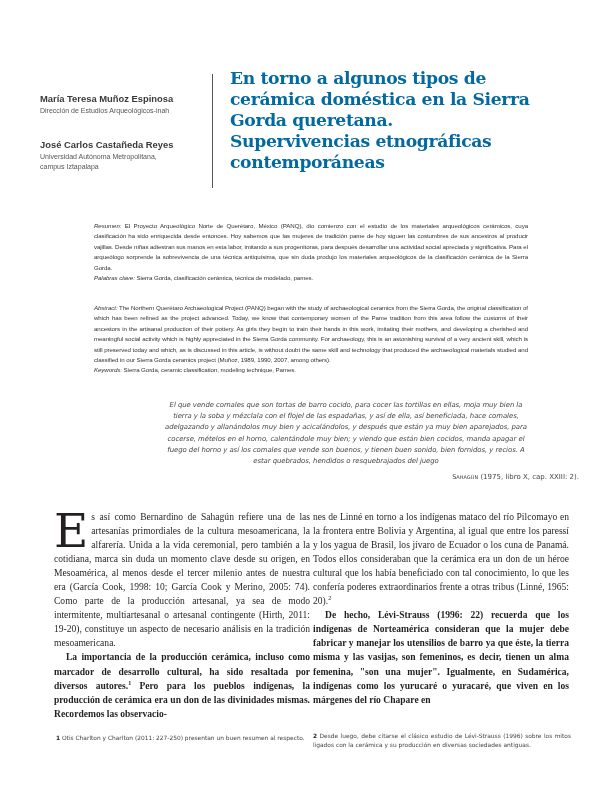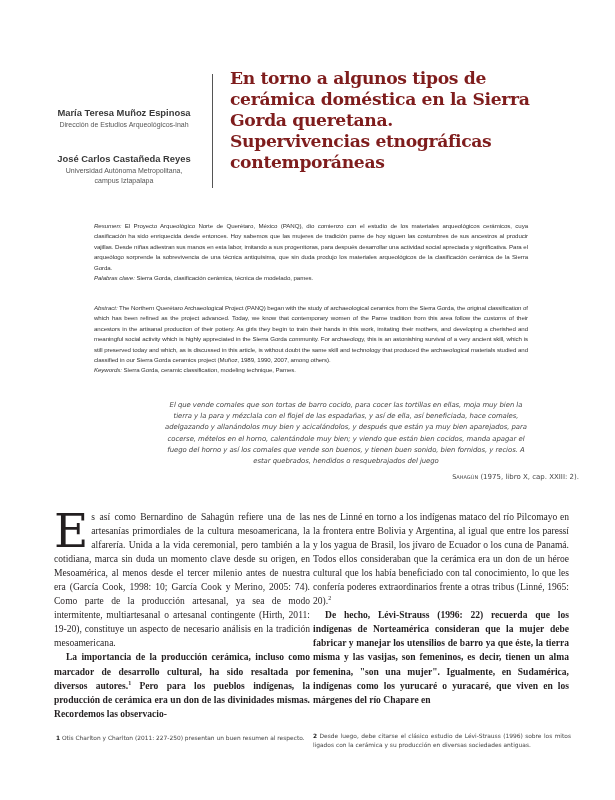--- a/index.html
+++ b/index.html
@@ -1,25 +1,25 @@
 <!DOCTYPE html>
 <html><head>
 <meta charset="utf-8">
 <style>
   * { box-sizing: border-box; margin: 0; padding: 0; }
   html, body { width: 615px; height: 800px; background: #ffffff; overflow: hidden; }
   body { position: relative; color: #231f20; }
 
   
-  .authors { position: absolute; left: 40px; top: 106px; width: 168px; text-align: center; }
+  .authors { position: absolute; left: 40px; top: 92px; width: 168px; text-align: left; }
   .author { margin-bottom: 10px; }
   .author-name { font-family: "Liberation Sans", sans-serif; font-weight: bold; font-size: 9.4px; color: #3a3a3a; line-height: 14px; white-space: nowrap; }
   .author-aff { font-family: "Liberation Sans", sans-serif; font-size: 7px; color: #555; line-height: 10px; }
   .vrule { position: absolute; left: 212px; top: 74px; width: 1px; height: 114px; background: #555; }
-  .title { position: absolute; left: 230px; top: 68px; width: 300px; font-family: "DejaVu Serif", serif; font-weight: bold; font-size: 17.2px; line-height: 21px; color: #7f1d1d; letter-spacing: -0.35px; }
+  .title { position: absolute; left: 230px; top: 68px; width: 300px; font-family: "DejaVu Serif", serif; font-weight: bold; font-size: 17.2px; line-height: 21px; color: #0369a1; letter-spacing: -0.35px; }
 
   
   .abs { position: absolute; left: 94px; width: 434px; font-family: "Liberation Sans", sans-serif; font-size: 6.15px; line-height: 10.4px; color: #333; text-align: justify; letter-spacing: -0.08px; }
   .abs em { font-style: italic; }
   .resumen { top: 221px; }
   .abstract { top: 303px; }
 
   
   .quote { position: absolute; left: 130px; top: 400px; width: 432px; font-family: "DejaVu Sans", sans-serif; font-style: italic; font-size: 6.9px; line-height: 11.2px; color: #444; text-align: center; letter-spacing: -0.05px; }
   .quote-src { position: absolute; right: 36px; top: 473px; font-family: "DejaVu Sans", sans-serif; font-size: 7px; color: #444; }
@@ -64,21 +64,21 @@
   <p><em>Palabras clave:</em><span> Sierra Gorda, clasificación cerámica, técnica de modelado, pames.</span></p>
 </div>
 
 <div class="abs abstract">
   <p><em>Abstract:</em><span> The Northern Querétaro Archaeological Project (PANQ) began with the study of archaeological ceramics from the Sierra Gorda, the original classification of which has been refined as the project advanced. Today, we know that contemporary women of the Pame tradition from this area follow the customs of their ancestors in the artisanal production of their pottery. As girls they begin to train their hands in this work, imitating their mothers, and developing a cherished and meaningful social activity which is highly appreciated in the Sierra Gorda community. For archaeology, this is an astonishing survival of a very ancient skill, which is still preserved today and which, as is discussed in this article, is without doubt the same skill and technology that produced the archaeological materials studied and classified in our Sierra Gorda ceramics project (Muñoz, 1989, 1990, 2007, among others).</span></p>
   <p><em>Keywords:</em><span> Sierra Gorda, ceramic classification, modeling technique, Pames.</span></p>
 </div>
 
 <div class="quote">
   <div>El que vende comales que son tortas de barro cocido, para cocer las tortillas en ellas, moja muy bien la</div>
-  <div>tierra y la para y mézclala con el flojel de las espadañas, y así de ella, así beneficiada, hace comales,</div>
+  <div>tierra y la soba y mézclala con el flojel de las espadañas, y así de ella, así beneficiada, hace comales,</div>
   <div>adelgazando y allanándolos muy bien y acicalándolos, y después que están ya muy bien aparejados, para</div>
   <div>cocerse, mételos en el horno, calentándole muy bien; y viendo que están bien cocidos, manda apagar el</div>
   <div>fuego del horno  y así los comales que vende son buenos, y tienen buen sonido, bien fornidos, y recios. A</div>
   <div>estar quebrados, hendidos o resquebrajados del juego</div>
 </div>
 <div class="quote-src"><span class="sc">Sahagún</span><span> (1975, libro X, cap. XXIII: 2).</span></div>
 
 <div class="col col-left">
   <p><span class="dropcap">E</span><span>s así como Bernardino de Sahagún refiere una de las artesanías primordiales de la cultura mesoamericana, la alfarería. Unida a la vida ceremonial, pero también a la cotidiana, marca sin duda un momento clave desde su origen, en Mesoamérica, al menos desde el tercer milenio antes de nuestra era (García Cook, 1998: 10; García Cook y Merino, 2005: 74). Como parte de la producción artesanal, ya sea de modo intermitente, multiartesanal o artesanal contingente (Hirth, 2011: 19-20), constituye un aspecto de necesario análisis en la tradición mesoamericana.</span></p>
   <p class="indent"><span>La importancia de la producción cerámica, incluso como marcador de desarrollo cultural, ha sido resaltada por diversos autores.</span><sup>1</sup><span> Pero para los pueblos indígenas, la producción de cerámica era un don de las divinidades mismas. Recordemos las observacio-</span></p>

